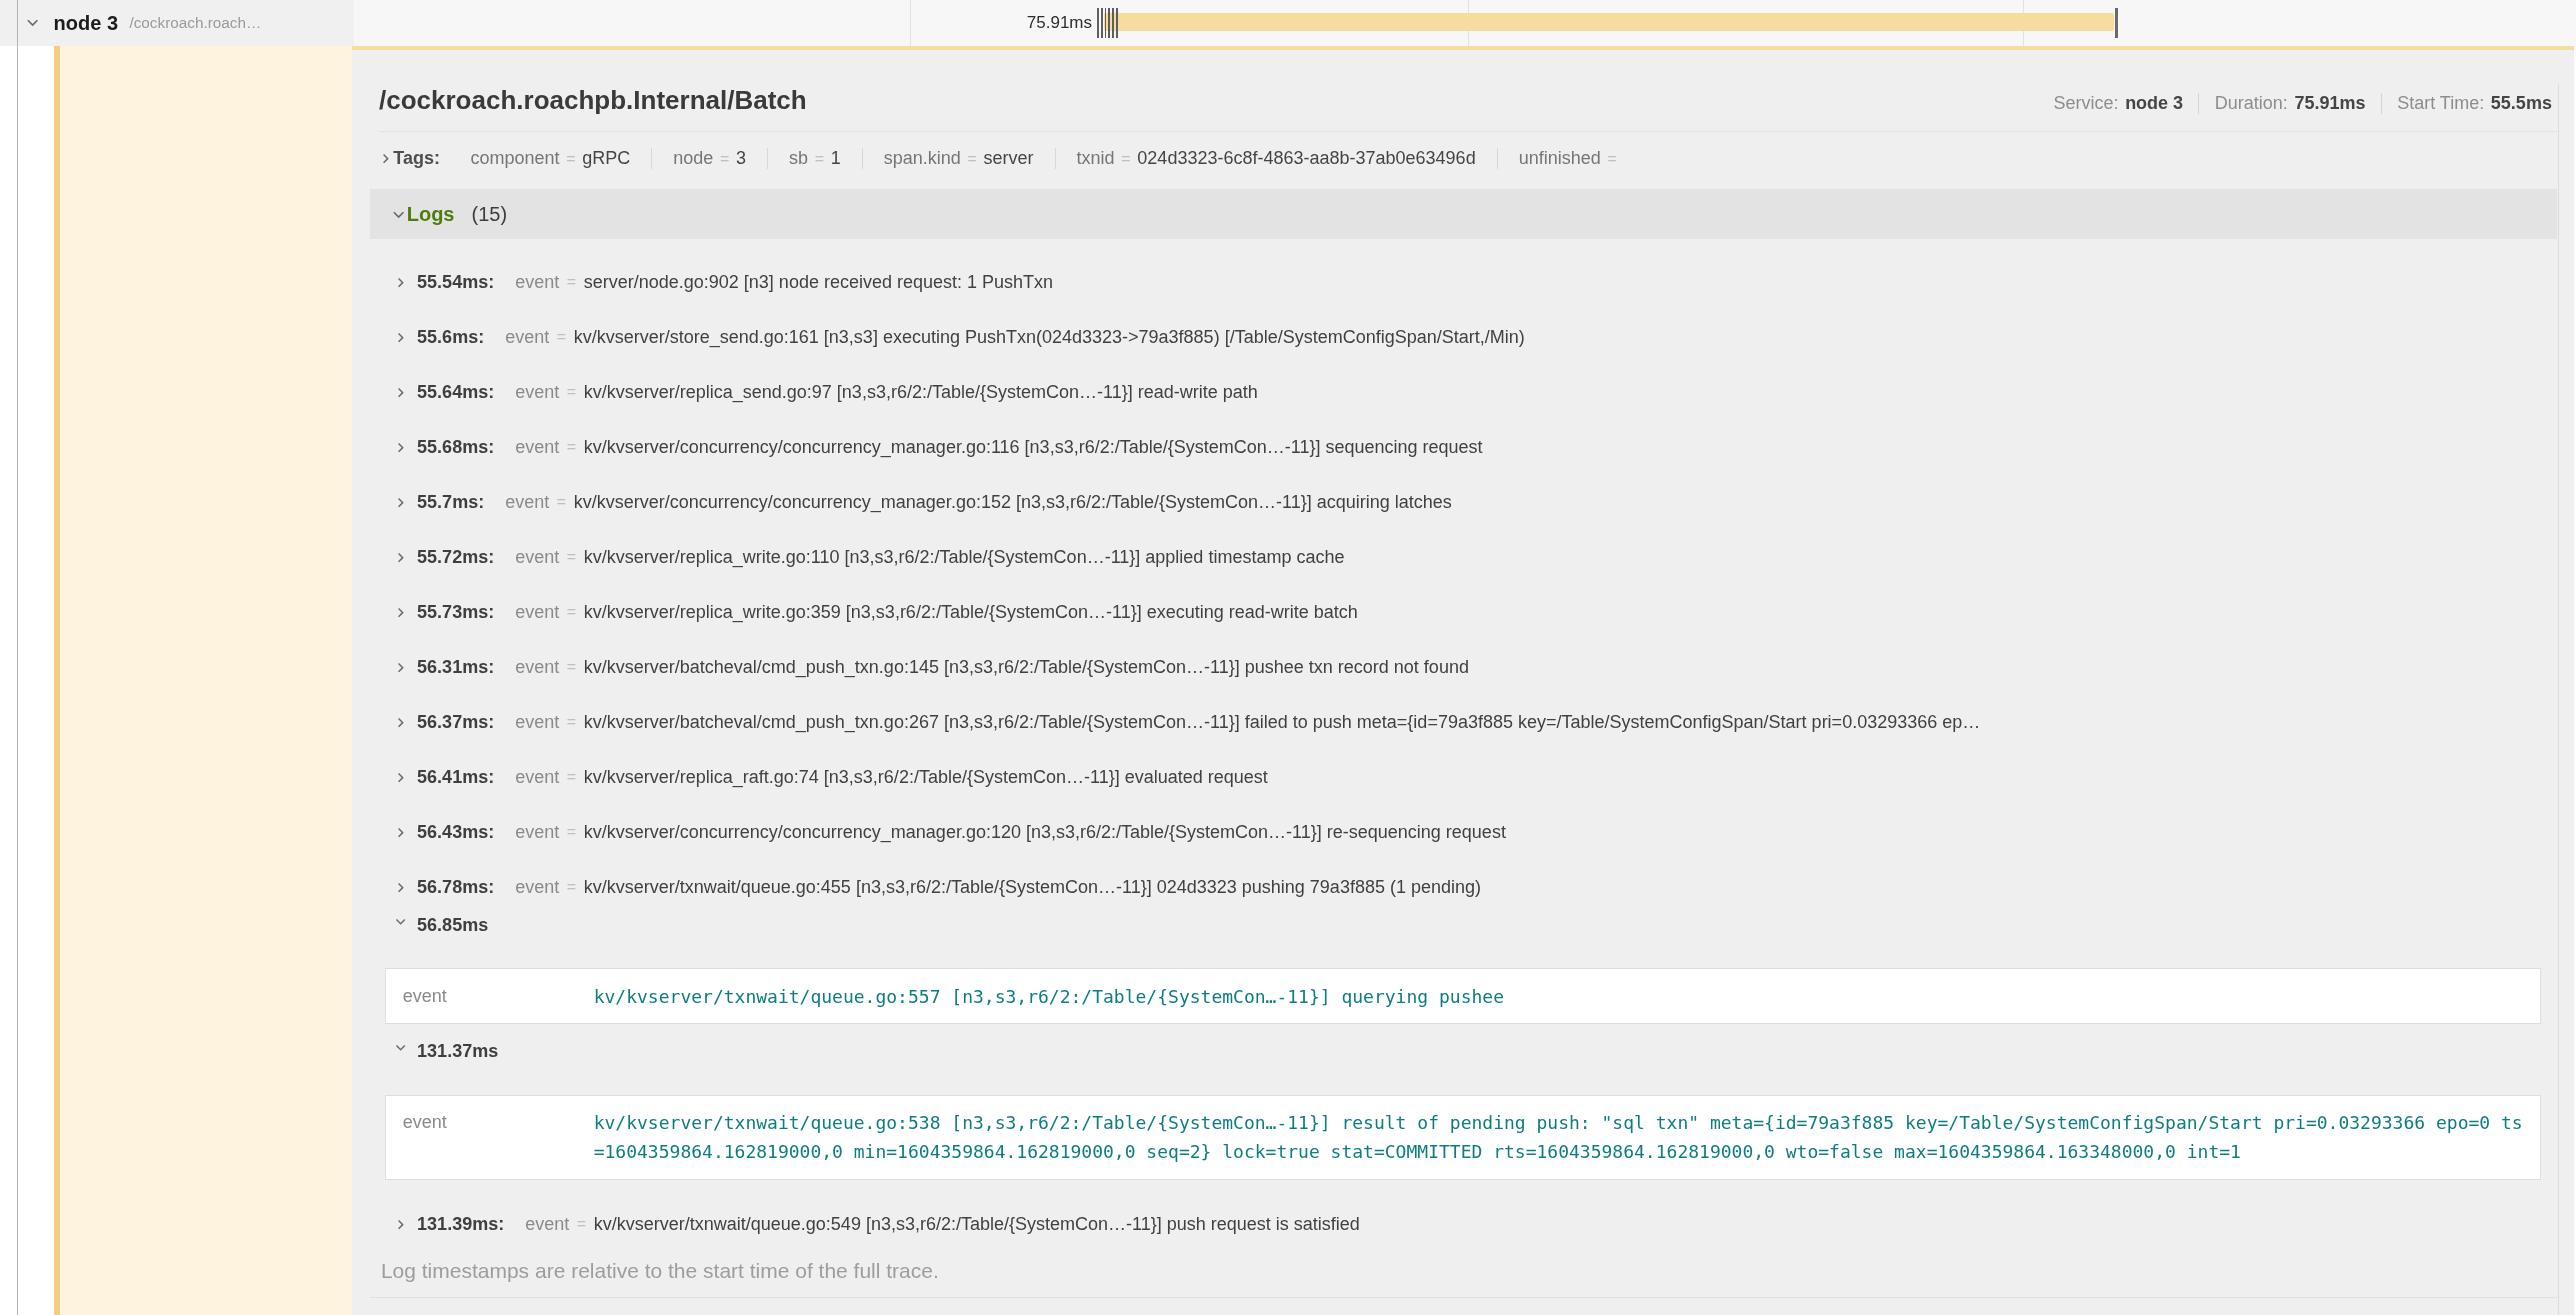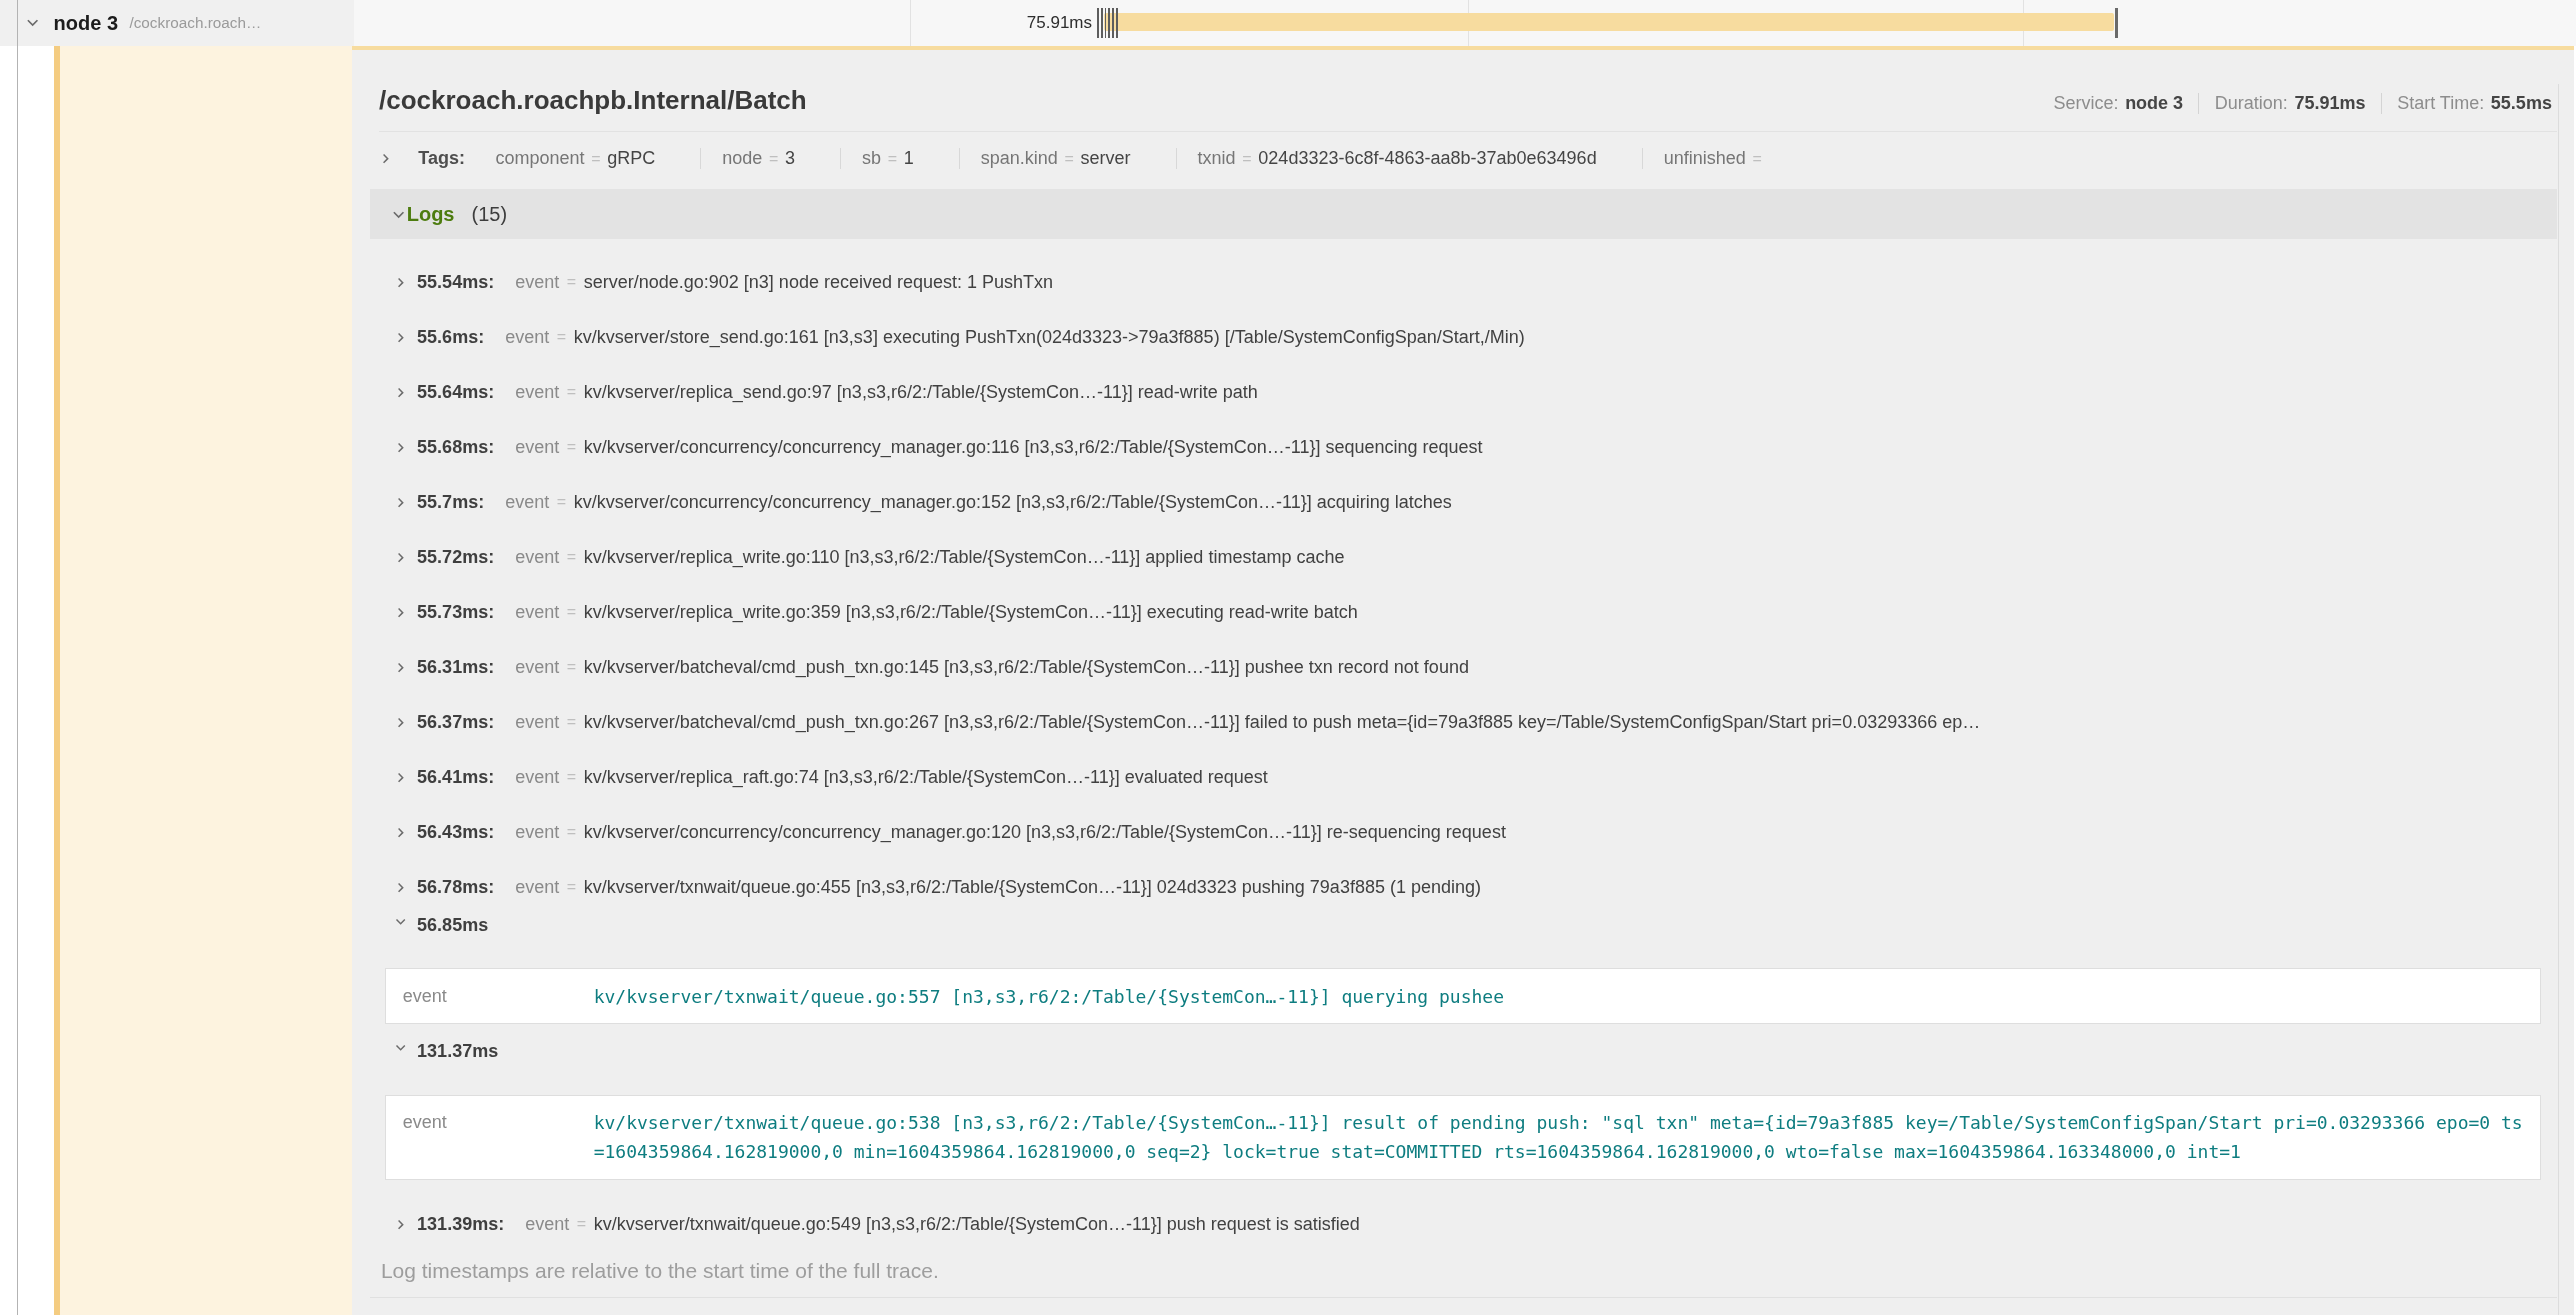--- a/index.html
+++ b/index.html
@@ -41,22 +41,22 @@
   .head-row{display:flex;align-items:baseline;margin-top:34px;}
   .title{flex:1;font-size:26px;font-weight:bold;color:#3a3a3a;line-height:32px;white-space:nowrap;
     overflow:hidden;}
   .meta{display:flex;align-items:baseline;font-size:18px;white-space:nowrap;padding-right:4.8px;}
   .meta-label{color:#8d8d8d;}
   .meta-value{color:#454545;font-weight:bold;margin-left:6.7px;}
   .meta-sep{width:1px;height:21px;background:#d4d4d4;margin:0 15.3px;align-self:center;}
   .head-divider{height:1px;background:#e2e2e2;margin-top:15.3px;}
   
   .tags-row{display:flex;align-items:center;margin-top:11.4px;height:30.5px;font-size:18px;cursor:pointer;}
-  .tags-label{font-weight:bold;color:#4e4e4e;margin-left:26px;}
-  .tag-list{display:flex;align-items:center;margin-left:9.5px;gap:24px;}
+  .tags-label{font-weight:bold;color:#4e4e4e;margin-left:1px;}
+  .tag-list{display:flex;align-items:center;margin-left:9.5px;}
   .tag-item{display:flex;align-items:center;padding:0 21px;white-space:nowrap;}
   .tag-item + .tag-item{border-left:1px solid #d8d8d8;}
   .tag-key{color:#767676;}
   .eq{color:#bfbfbf;margin:0 6.7px;font-size:16px;}
   .tag-val{color:#454545;}
   
   .logs-band{margin-top:15.3px;margin-left:-8.6px;height:50px;background:var(--band);
     display:flex;align-items:center;padding-left:21px;cursor:pointer;}
   .logs-title{font-size:20px;font-weight:bold;color:#4d7c0f;}
   .logs-count{font-size:20px;color:#3d3d3d;font-weight:normal;margin-left:17px;}

